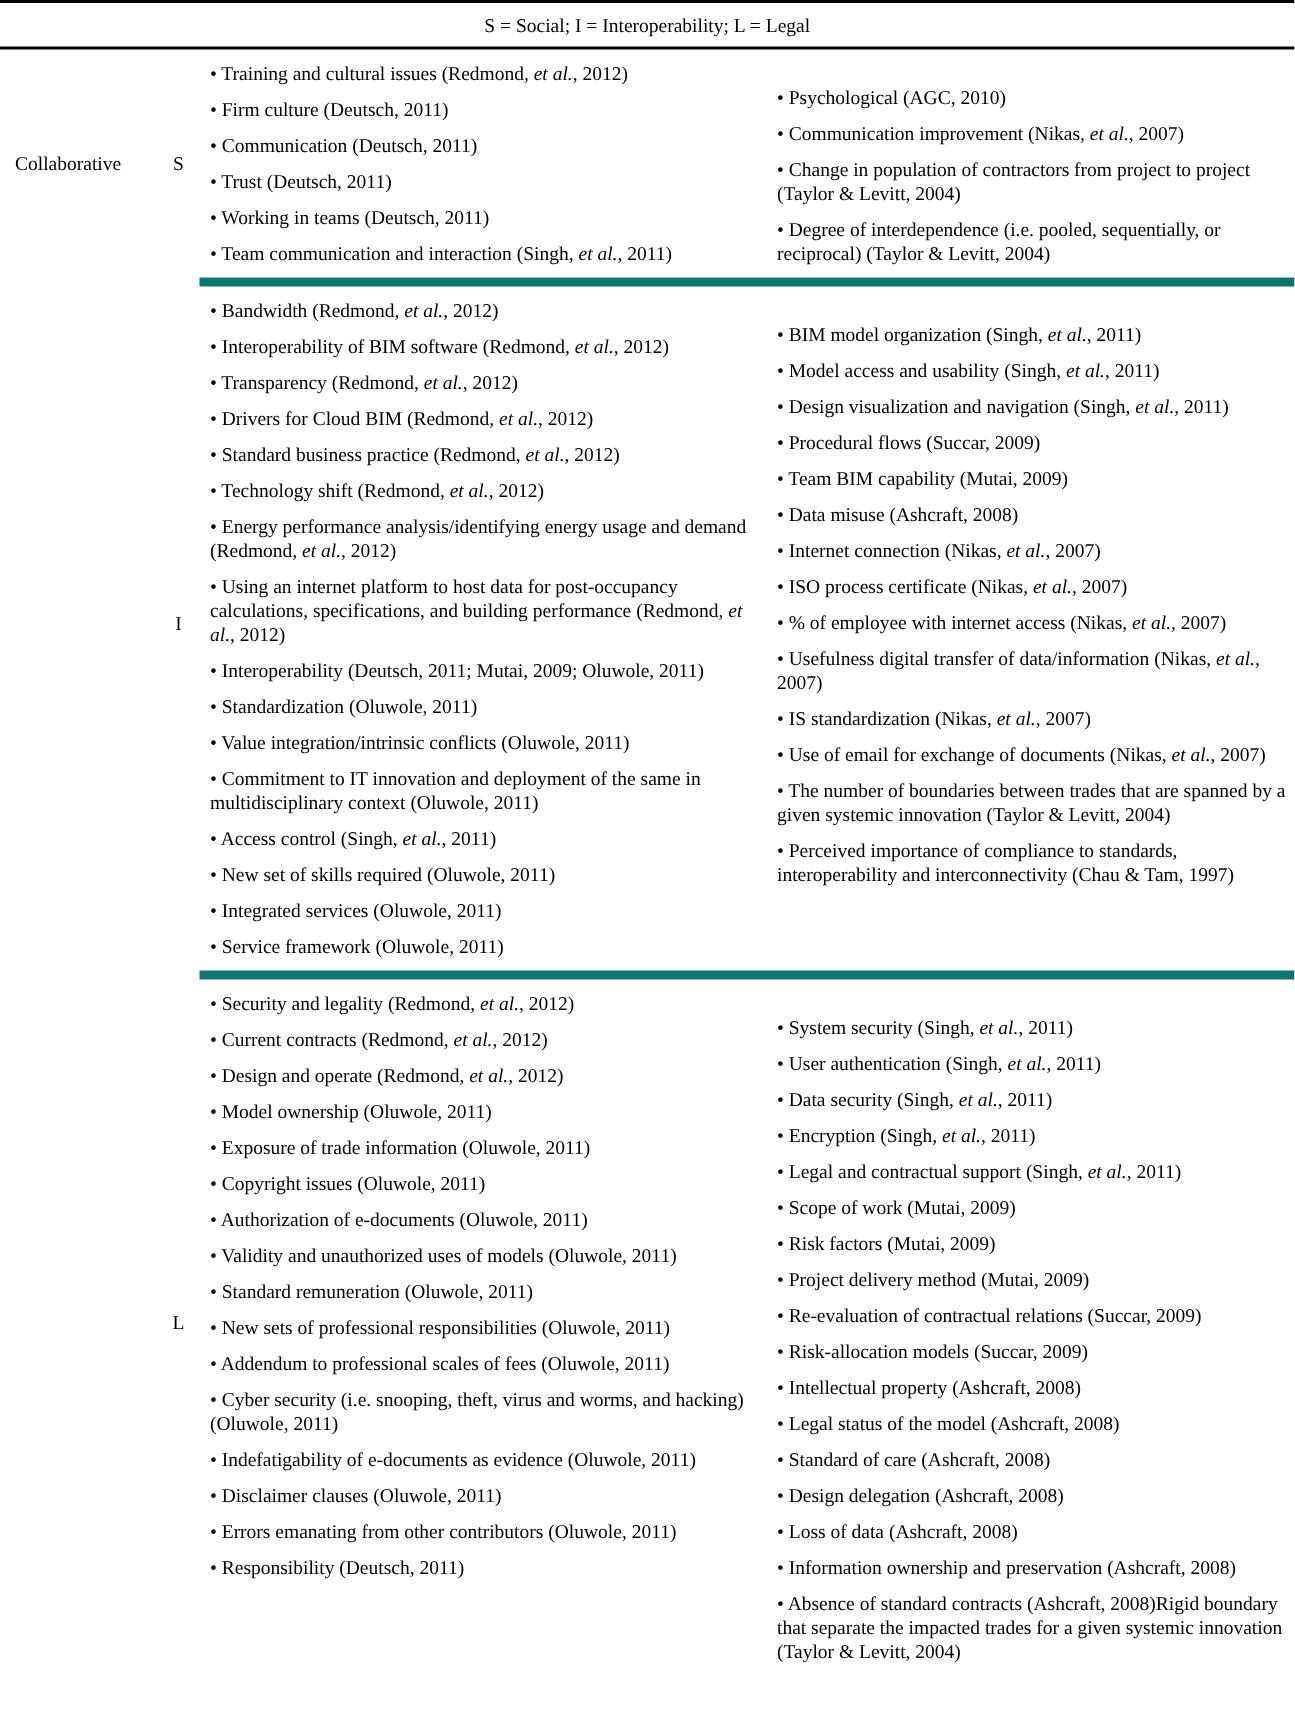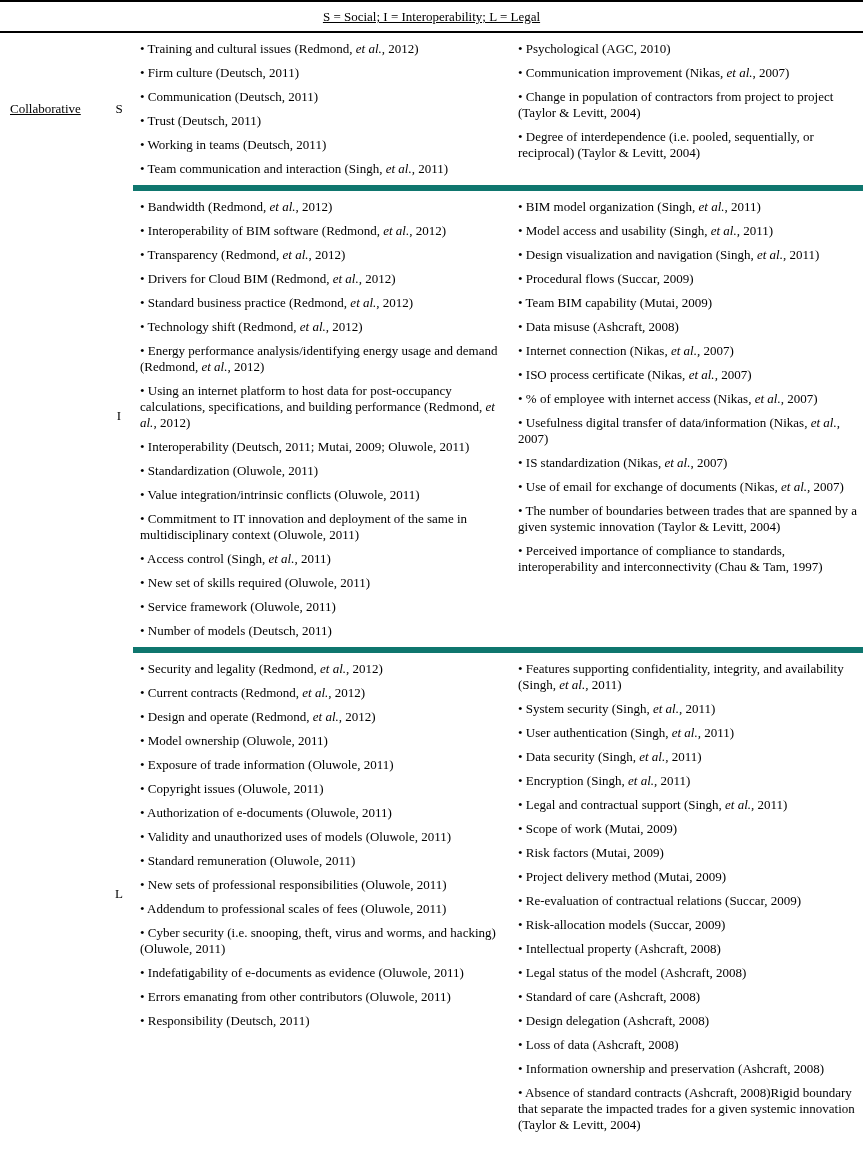--- a/index.html
+++ b/index.html
@@ -12,43 +12,41 @@
     color: #000000;
     background: #ffffff;
   }
   .rule { height: 0; border: 0; }
   .rule-top    { border-top: 2px solid #000; }
   .rule-header { border-top: 2px solid #000; }
   .caption {
     text-align: center;
     padding: 7px 0 6px 0;
     line-height: 16px;
-    text-decoration: underline;
   }
   .section { display: flex; align-items: stretch; }
   .cat-cell {
     width: 105px;
     box-sizing: border-box;
     padding-left: 10px;
     display: flex;
     align-items: center;
-    text-decoration: underline;
   }
   .code-cell {
     width: 28px;
     box-sizing: border-box;
     display: flex;
     align-items: center;
     justify-content: center;
   }
   .items-wrap { flex: 1; display: flex; min-width: 0; }
   .items-wrap.with-top { border-top: 6px solid #0f766e; }
   .col { box-sizing: border-box; padding-top: 8px; }
   .col-left  { width: 375px; padding-left: 7px; padding-right: 8px; }
-  .col-right { flex: 1; padding-left: 10px; padding-right: 1px; min-width: 0; }
+  .col-right { flex: 1; padding-left: 10px; padding-right: 1px; min-width: 0; margin-top: 16px; }
   .item { line-height: 16px; margin-bottom: 8px; }
   .item i { font-style: italic; }
   .bullet { display: inline; }
 </style>
 </head>
 <body>
 
 <div class="doc">
   <div class="rule rule-top"></div>
   <div class="caption">S = Social; I = Interoperability; L = Legal</div>
@@ -86,22 +84,22 @@
             <div class="item"><span class="bullet">•</span> Standard business practice (Redmond, <i>et al.</i>, 2012)</div>
             <div class="item"><span class="bullet">•</span> Technology shift (Redmond, <i>et al.</i>, 2012)</div>
             <div class="item"><span class="bullet">•</span> Energy performance analysis/identifying energy usage and demand (Redmond, <i>et al.</i>, 2012)</div>
             <div class="item"><span class="bullet">•</span> Using an internet platform to host data for post-occupancy calculations, specifications, and building performance (Redmond, <i>et al.</i>, 2012)</div>
             <div class="item"><span class="bullet">•</span> Interoperability (Deutsch, 2011; Mutai, 2009; Oluwole, 2011)</div>
             <div class="item"><span class="bullet">•</span> Standardization (Oluwole, 2011)</div>
             <div class="item"><span class="bullet">•</span> Value integration/intrinsic conflicts (Oluwole, 2011)</div>
             <div class="item"><span class="bullet">•</span> Commitment to IT innovation and deployment of the same in multidisciplinary context (Oluwole, 2011)</div>
             <div class="item"><span class="bullet">•</span> Access control (Singh, <i>et al.</i>, 2011)</div>
             <div class="item"><span class="bullet">•</span> New set of skills required (Oluwole, 2011)</div>
+            <div class="item"><span class="bullet">•</span> Integrated services (Oluwole, 2011)</div>
             <div class="item"><span class="bullet">•</span> Service framework (Oluwole, 2011)</div>
-            <div class="item"><span class="bullet">•</span> Number of models (Deutsch, 2011)</div>
           </div>
           <div class="col col-right">
             <div class="item"><span class="bullet">•</span> BIM model organization (Singh, <i>et al.</i>, 2011)</div>
             <div class="item"><span class="bullet">•</span> Model access and usability (Singh, <i>et al.</i>, 2011)</div>
             <div class="item"><span class="bullet">•</span> Design visualization and navigation (Singh, <i>et al.</i>, 2011)</div>
             <div class="item"><span class="bullet">•</span> Procedural flows (Succar, 2009)</div>
             <div class="item"><span class="bullet">•</span> Team BIM capability (Mutai, 2009)</div>
             <div class="item"><span class="bullet">•</span> Data misuse (Ashcraft, 2008)</div>
             <div class="item"><span class="bullet">•</span> Internet connection (Nikas, <i>et al.</i>, 2007)</div>
             <div class="item"><span class="bullet">•</span> ISO process certificate (Nikas, <i>et al.</i>, 2007)</div>
@@ -125,25 +123,25 @@
             <div class="item"><span class="bullet">•</span> Model ownership (Oluwole, 2011)</div>
             <div class="item"><span class="bullet">•</span> Exposure of trade information (Oluwole, 2011)</div>
             <div class="item"><span class="bullet">•</span> Copyright issues (Oluwole, 2011)</div>
             <div class="item"><span class="bullet">•</span> Authorization of e-documents (Oluwole, 2011)</div>
             <div class="item"><span class="bullet">•</span> Validity and unauthorized uses of models (Oluwole, 2011)</div>
             <div class="item"><span class="bullet">•</span> Standard remuneration (Oluwole, 2011)</div>
             <div class="item"><span class="bullet">•</span> New sets of professional responsibilities (Oluwole, 2011)</div>
             <div class="item"><span class="bullet">•</span> Addendum to professional scales of fees (Oluwole, 2011)</div>
             <div class="item"><span class="bullet">•</span> Cyber security (i.e. snooping, theft, virus and worms, and hacking) (Oluwole, 2011)</div>
             <div class="item"><span class="bullet">•</span> Indefatigability of e-documents as evidence (Oluwole, 2011)</div>
+            <div class="item"><span class="bullet">•</span> Disclaimer clauses (Oluwole, 2011)</div>
             <div class="item"><span class="bullet">•</span> Errors emanating from other contributors (Oluwole, 2011)</div>
             <div class="item"><span class="bullet">•</span> Responsibility (Deutsch, 2011)</div>
           </div>
           <div class="col col-right">
-            <div class="item"><span class="bullet">•</span> Features supporting confidentiality, integrity, and availability (Singh, <i>et al.</i>, 2011)</div>
             <div class="item"><span class="bullet">•</span> System security (Singh, <i>et al.</i>, 2011)</div>
             <div class="item"><span class="bullet">•</span> User authentication (Singh, <i>et al.</i>, 2011)</div>
             <div class="item"><span class="bullet">•</span> Data security (Singh, <i>et al.</i>, 2011)</div>
             <div class="item"><span class="bullet">•</span> Encryption (Singh, <i>et al.</i>, 2011)</div>
             <div class="item"><span class="bullet">•</span> Legal and contractual support (Singh, <i>et al.</i>, 2011)</div>
             <div class="item"><span class="bullet">•</span> Scope of work (Mutai, 2009)</div>
             <div class="item"><span class="bullet">•</span> Risk factors (Mutai, 2009)</div>
             <div class="item"><span class="bullet">•</span> Project delivery method (Mutai, 2009)</div>
             <div class="item"><span class="bullet">•</span> Re-evaluation of contractual relations (Succar, 2009)</div>
             <div class="item"><span class="bullet">•</span> Risk-allocation models (Succar, 2009)</div>

